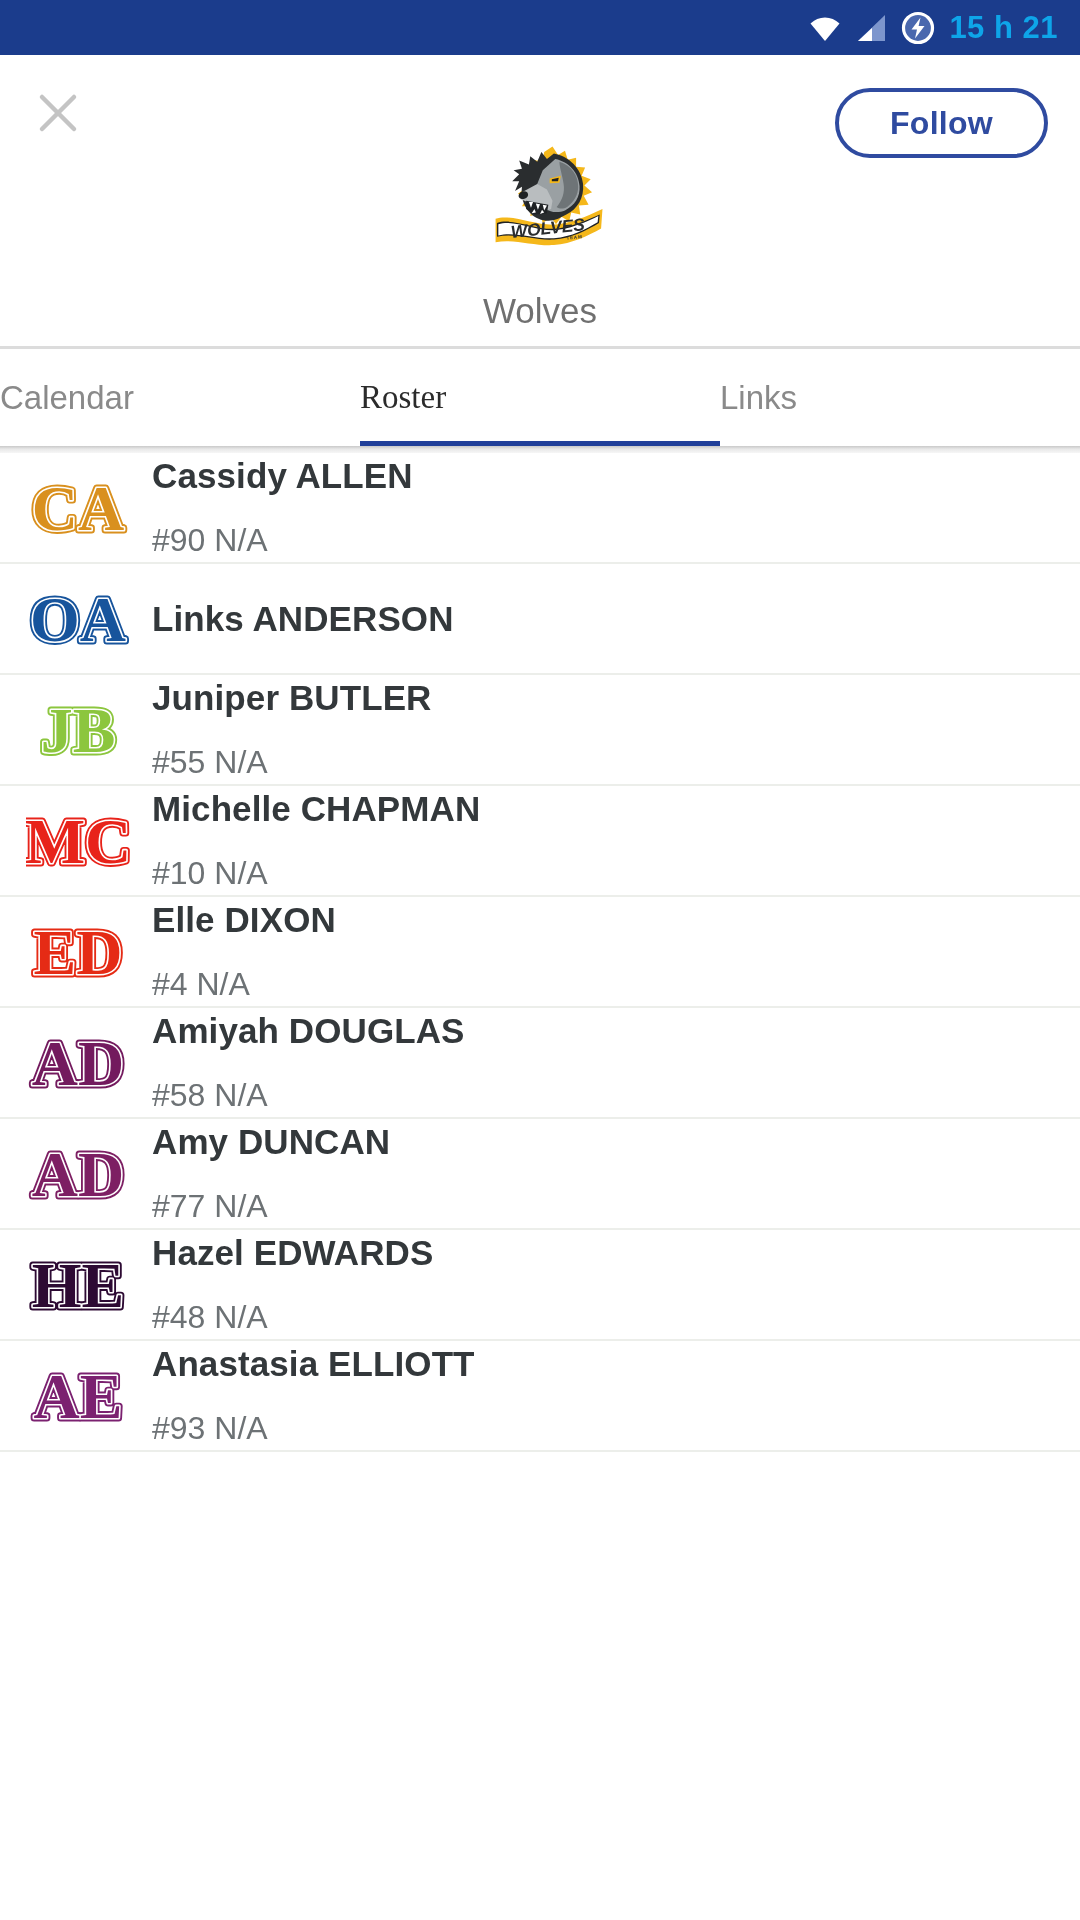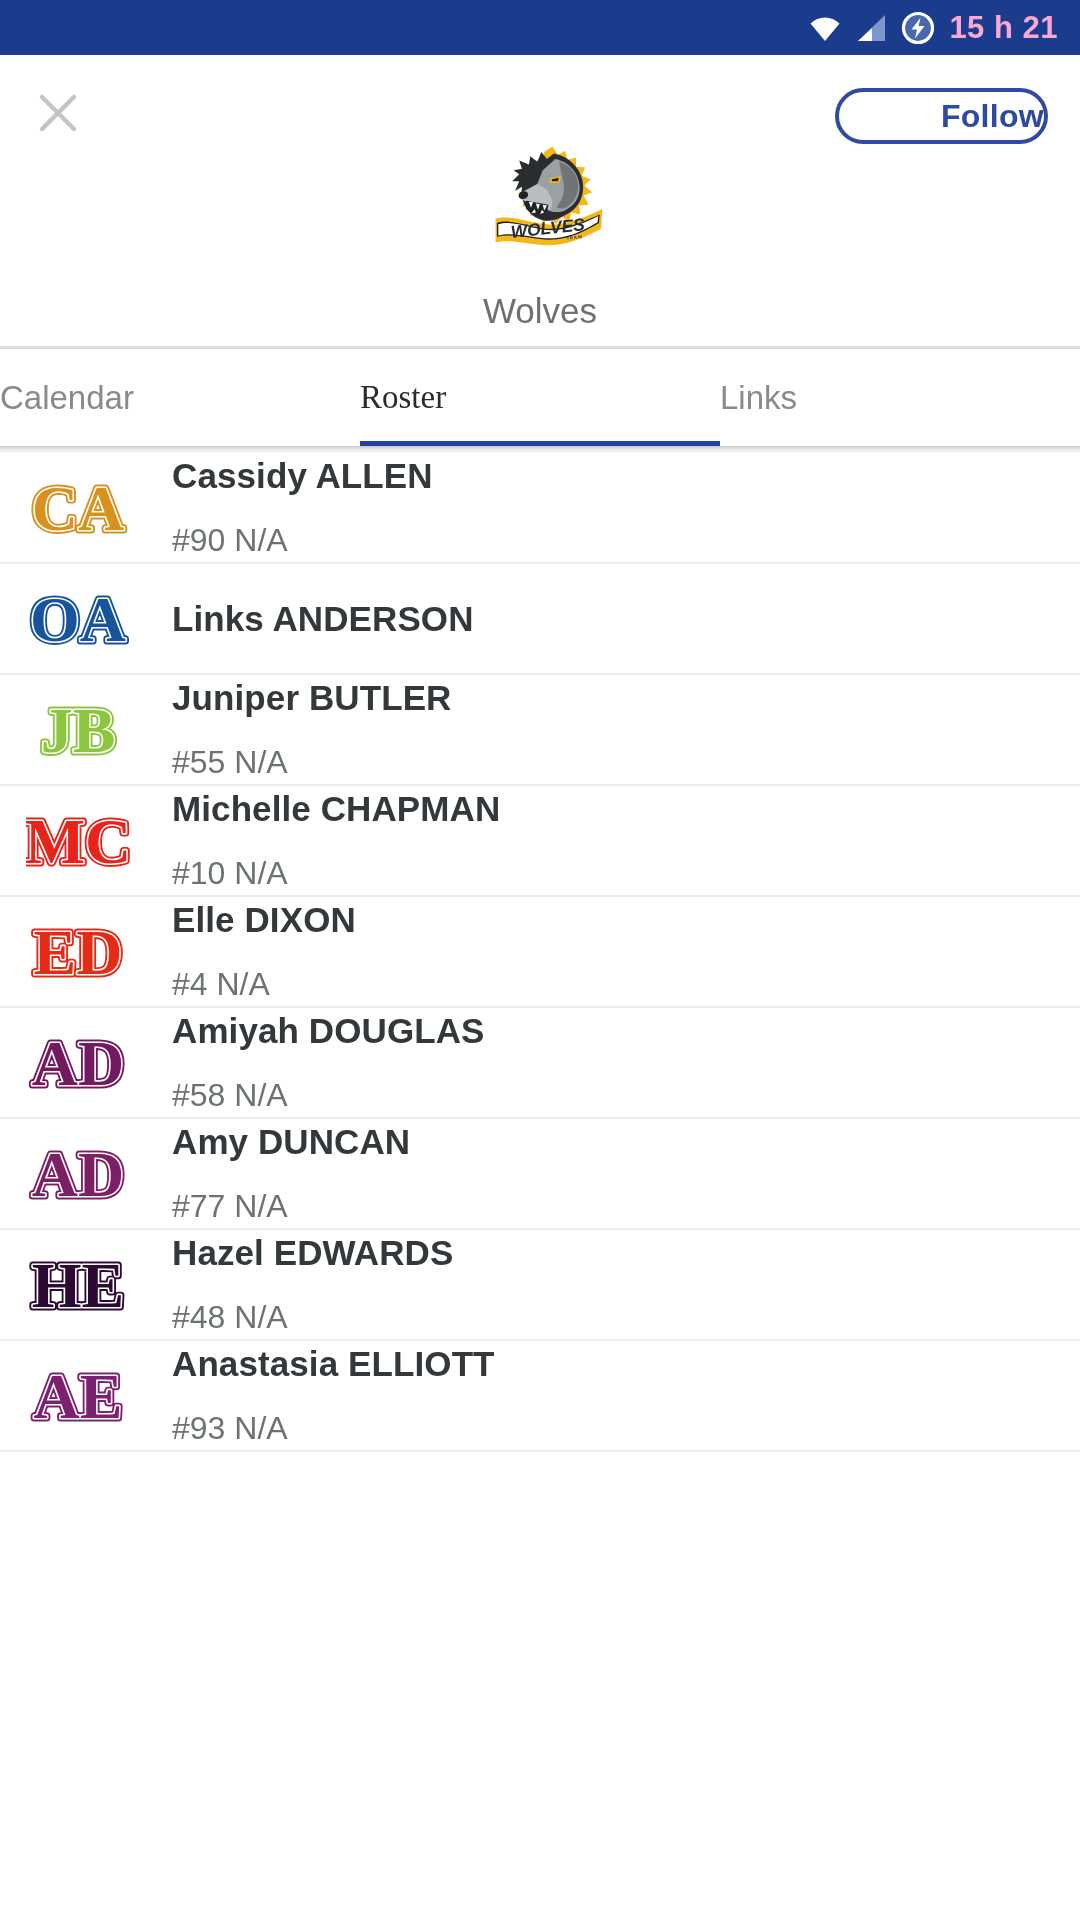--- a/index.html
+++ b/index.html
@@ -13,42 +13,42 @@
 
   
   .statusbar {
     height:55px; flex:0 0 55px;
     background:#1b3c8c;
     display:flex; align-items:center; justify-content:flex-end;
     padding-right:22px; gap:14px;
   }
   .sb-icon { display:flex; align-items:center; }
   .sb-time {
-    color:#f9a8d4; font-size:31px; font-weight:700;
+    color:#0ea5e9; font-size:31px; font-weight:700;
     letter-spacing:0.5px; 
     font-family:"Liberation Sans", sans-serif;
   }
 
   
   .header {
     flex:0 0 291px; height:291px;
     background:#ffffff; position:relative;
   }
   .close-btn {
     position:absolute; left:22px; top:22px;
     width:72px; height:72px;
     display:flex; align-items:center; justify-content:center;
     cursor:pointer;
   }
   .follow-btn {
     position:absolute; right:32px; top:33px;
-    width:213px; height:56px;
+    width:213px; height:70px;
     border:4px solid #2f4ba0; border-radius:36px;
     background:#ffffff;
-    display:flex; align-items:center; justify-content:flex-end;
+    display:flex; align-items:center; justify-content:center;
     cursor:pointer;
   }
   .follow-btn span {
     color:#2f4ba0; font-size:32px; font-weight:700;
     letter-spacing:0.3px;
   }
   .crest-wrap {
     position:absolute; left:0; right:0; top:86px;
     display:flex; flex-direction:column; align-items:center;
   }
@@ -92,21 +92,21 @@
     padding:0 20px 0 24px;
     border-bottom:2px solid #eceeea;
     background:#ffffff;
     cursor:pointer;
   }
   .monogram {
     flex:0 0 108px; width:108px;
     display:flex; align-items:center; justify-content:center;
   }
   .monogram svg { display:block; }
-  .pinfo { margin-left:40px; display:flex; flex-direction:column; gap:26px; }
+  .pinfo { margin-left:20px; display:flex; flex-direction:column; gap:26px; }
   .pname {
     font-size:35px; font-weight:700; color:#33383b; letter-spacing:0.1px;
   }
   .pmeta { font-size:32px; color:#6d7275; font-weight:400; }
 </style>
 </head>
 <body>
 
 <div id="app">
 

